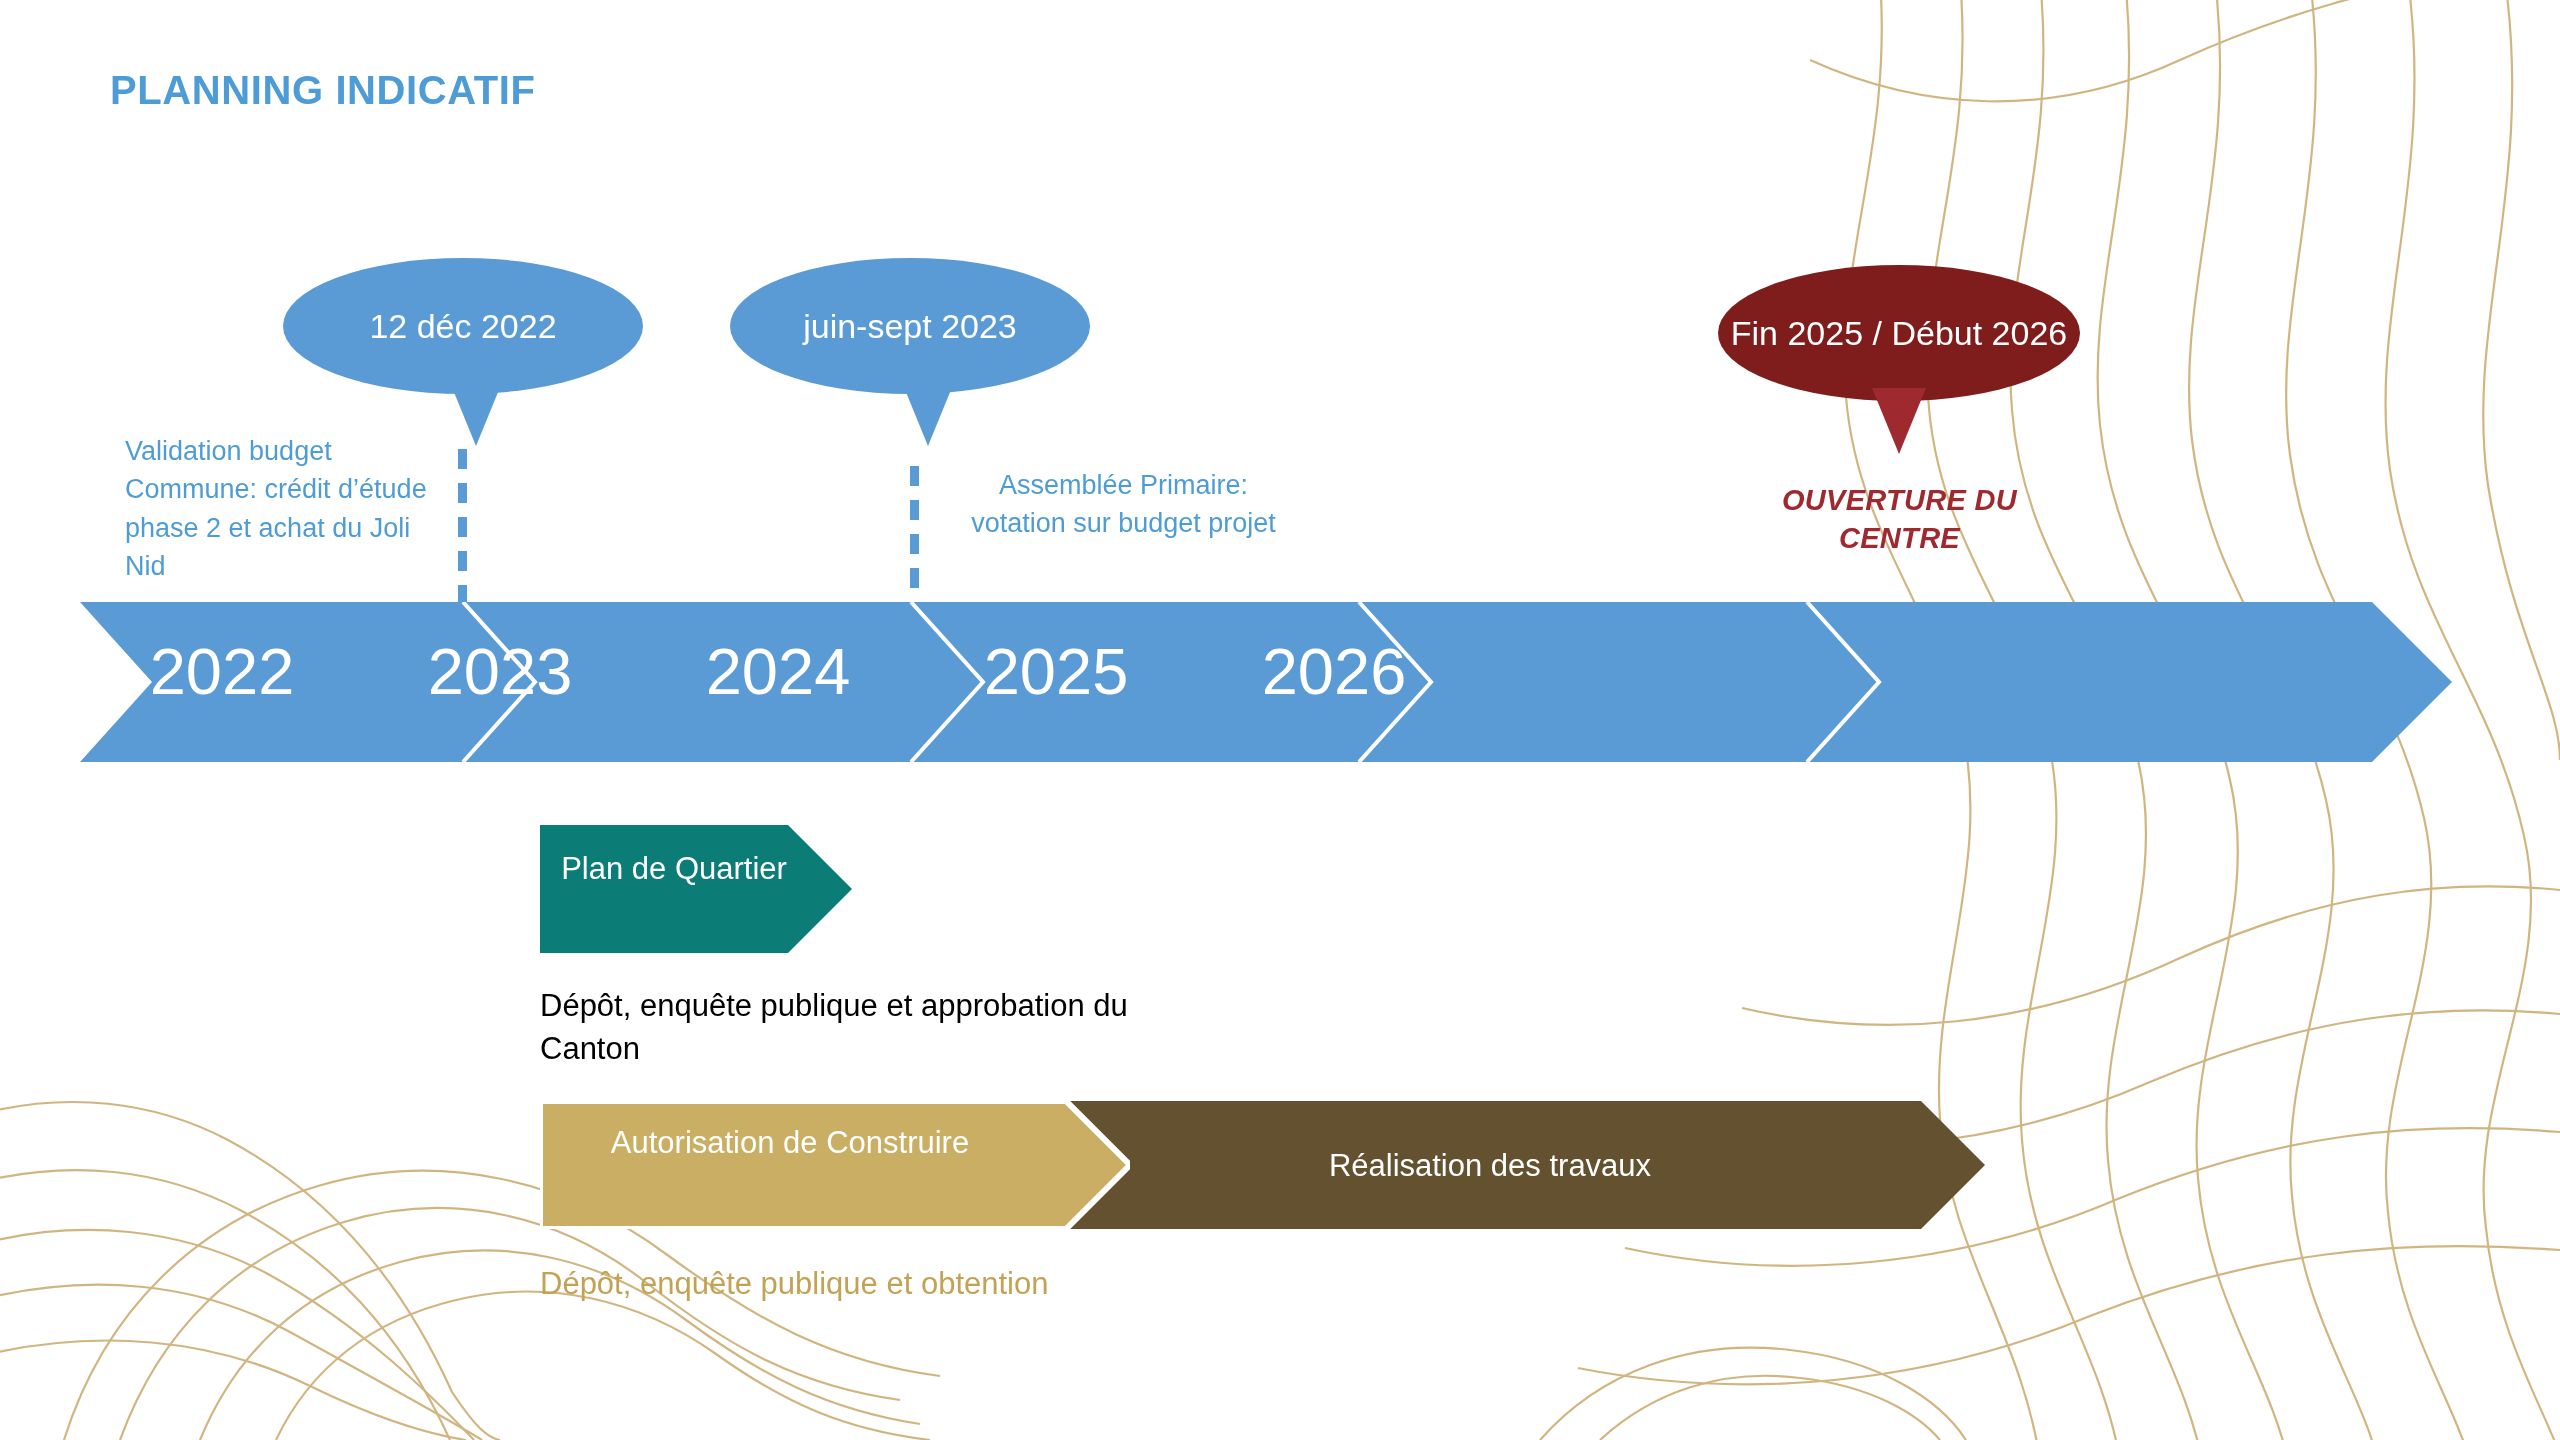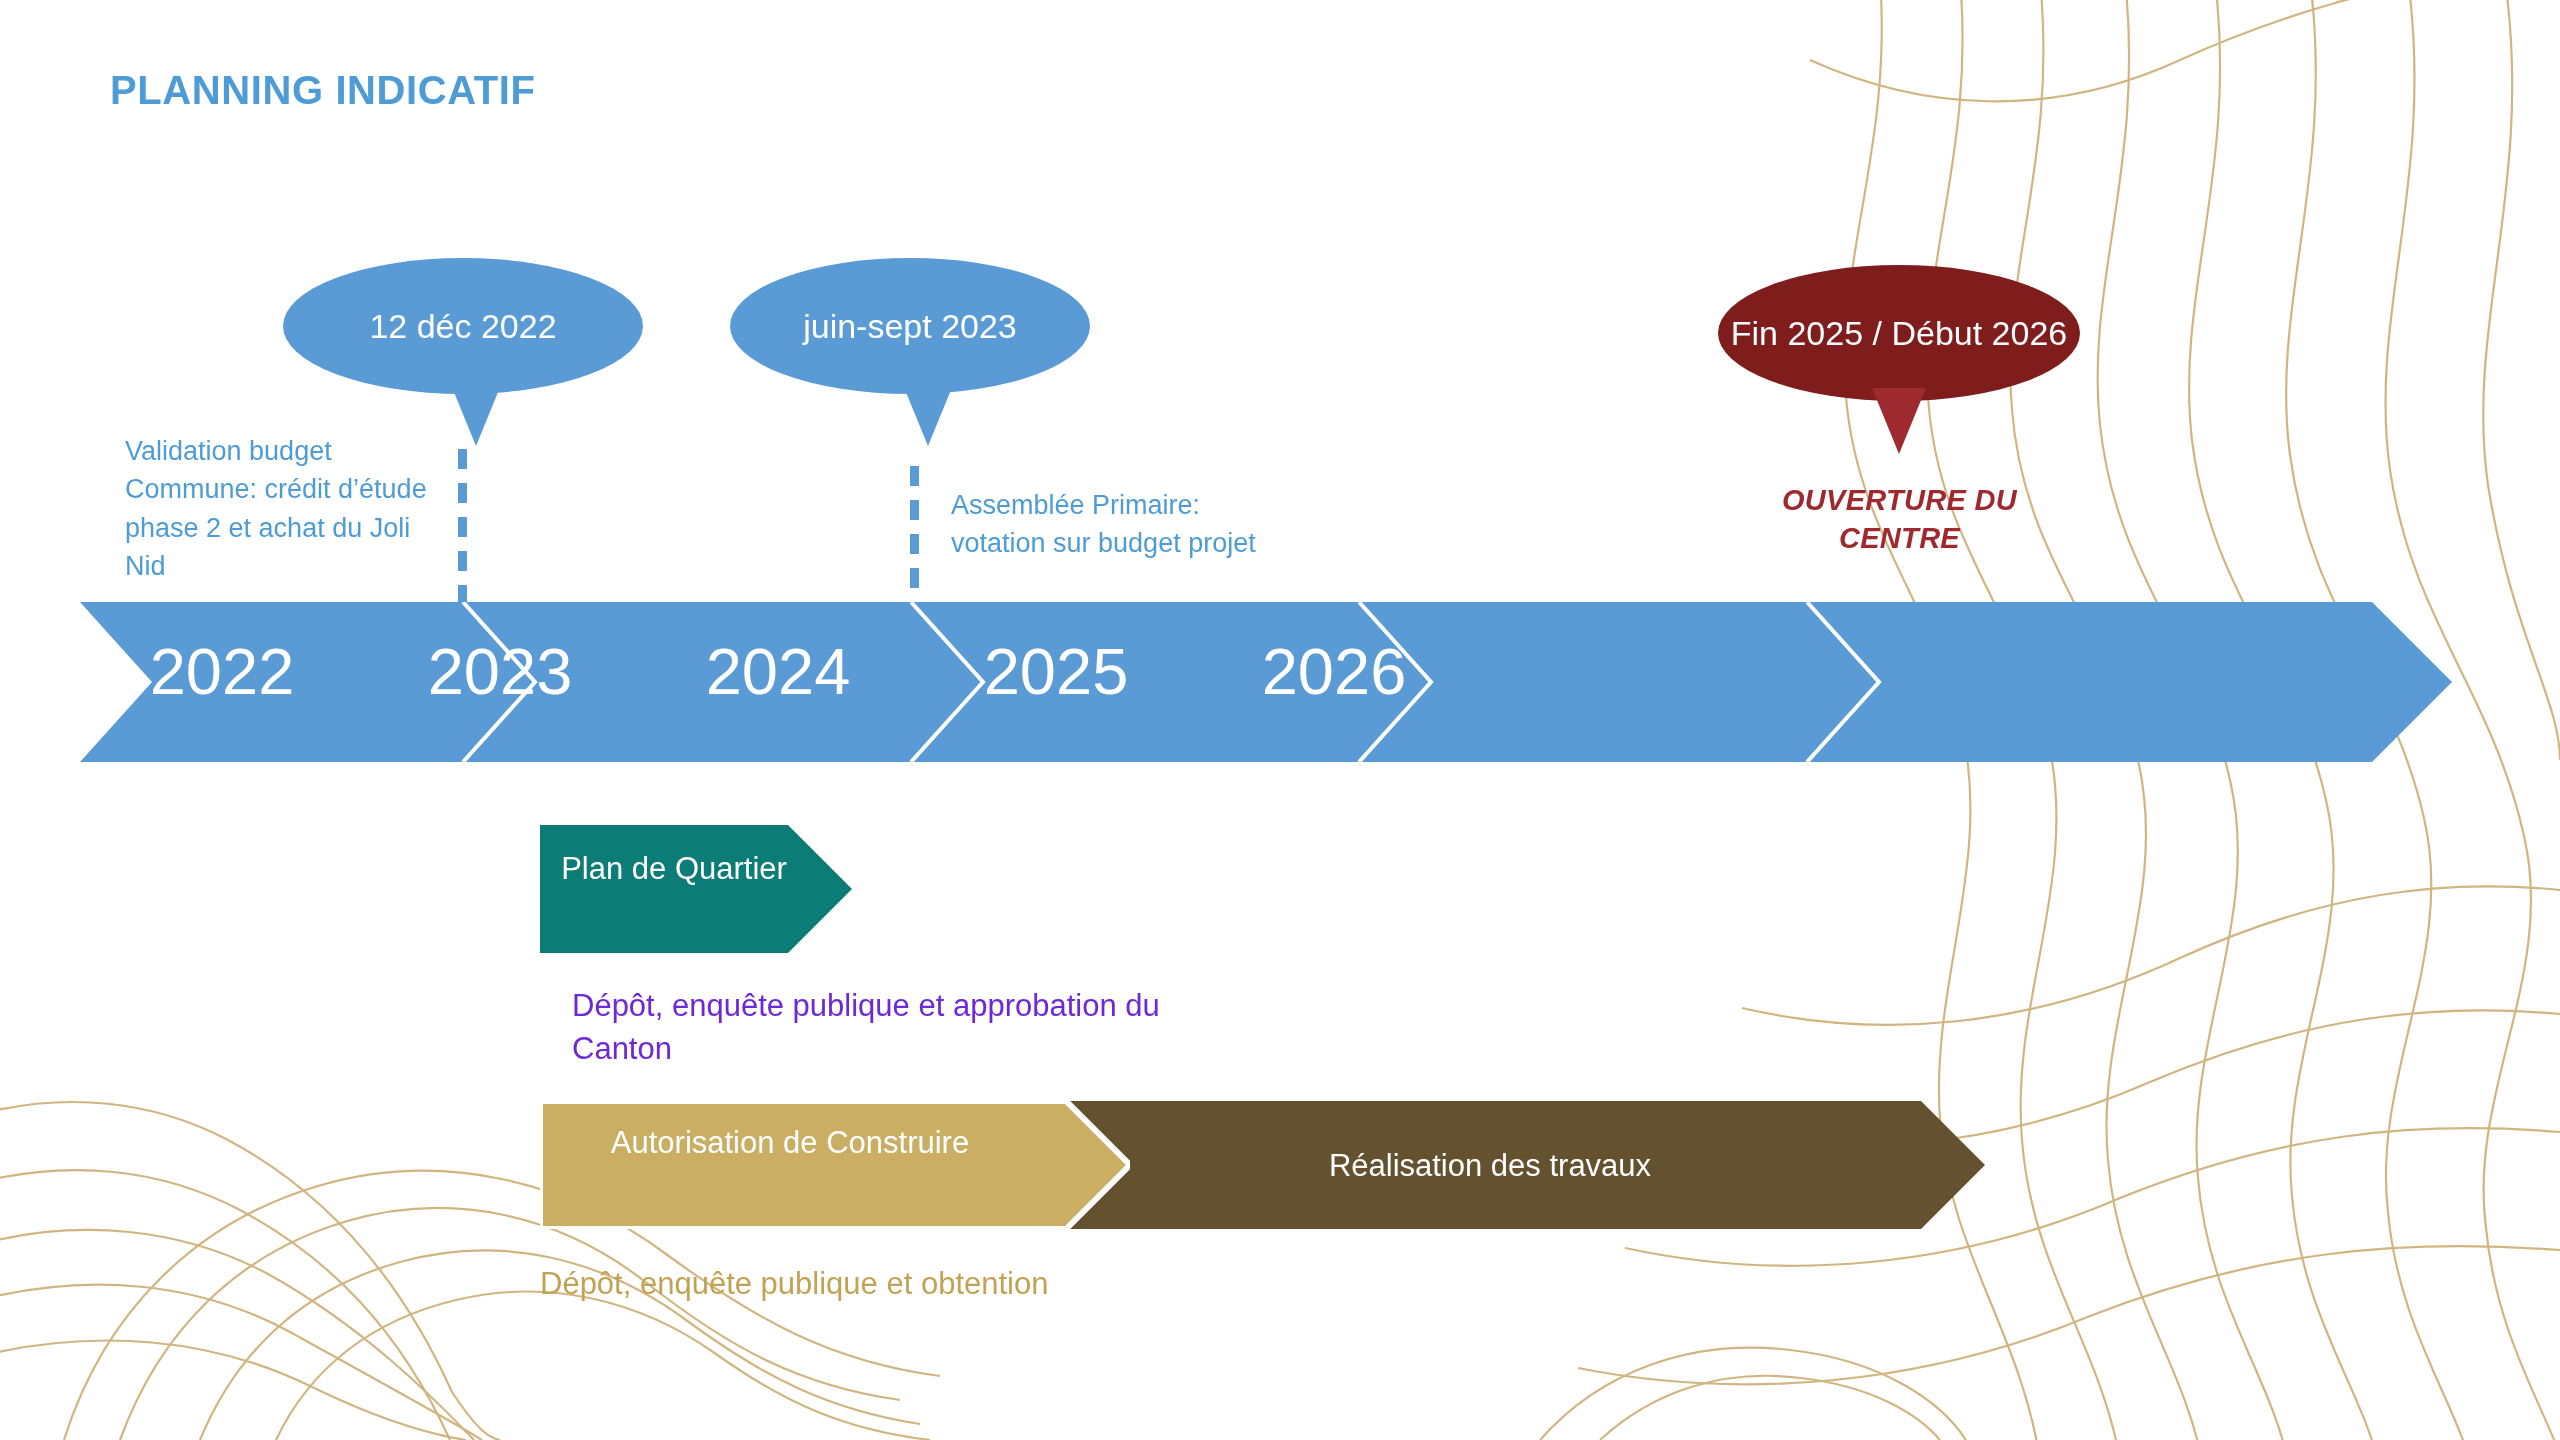--- a/index.html
+++ b/index.html
@@ -138,21 +138,21 @@
     background: #5B9BD5;
     font-size: 34px;
   }
   #tail-2 {
     left: 901px; top: 380px;
     border-left: 27px solid transparent;
     border-right: 27px solid transparent;
     border-top: 66px solid #5B9BD5;
   }
   #dash-2 { left: 910px; top: 466px; height: 136px; }
-  #note-2 { left: 951px; top: 486px; width: 345px; }
+  #note-2 { left: 951px; top: 466px; width: 345px; text-align: center; }
 
   #bubble-3 {
     left: 1718px; top: 265px;
     width: 362px; height: 136px;
     background: #7f1d1d;
     font-size: 34px;
   }
   #tail-3 {
     left: 1872px; top: 388px;
     border-left: 27px solid transparent;
@@ -194,21 +194,21 @@
     line-height: 1.25;
   }
   .bar-note {
     position: absolute;
     font-size: 31px;
     line-height: 1.4;
   }
 
   #bar-pq        { left: 540px; top: 825px;  width: 312px; height: 128px; }
   #bar-pq-label  { left: 540px; top: 850px;  width: 268px; }
-  #note-pq       { left: 540px; top: 984px;  width: 620px; color: #6d28d9; margin-left: 32px; }
+  #note-pq       { left: 540px; top: 984px;  width: 620px; color: #000000; }
 
   #bar-trav      { left: 1010px; top: 1101px; width: 975px; height: 128px; }
   #bar-trav-label{ left: 1060px; top: 1147px; width: 860px; }
   #bar-ac        { left: 540px;  top: 1101px; width: 590px; height: 128px; }
   #bar-ac-label  { left: 540px;  top: 1124px; width: 500px; }
   #note-ac       { left: 540px;  top: 1262px; width: 520px; color: #C2A355; }
 </style>
 </head>
 <body>
 

